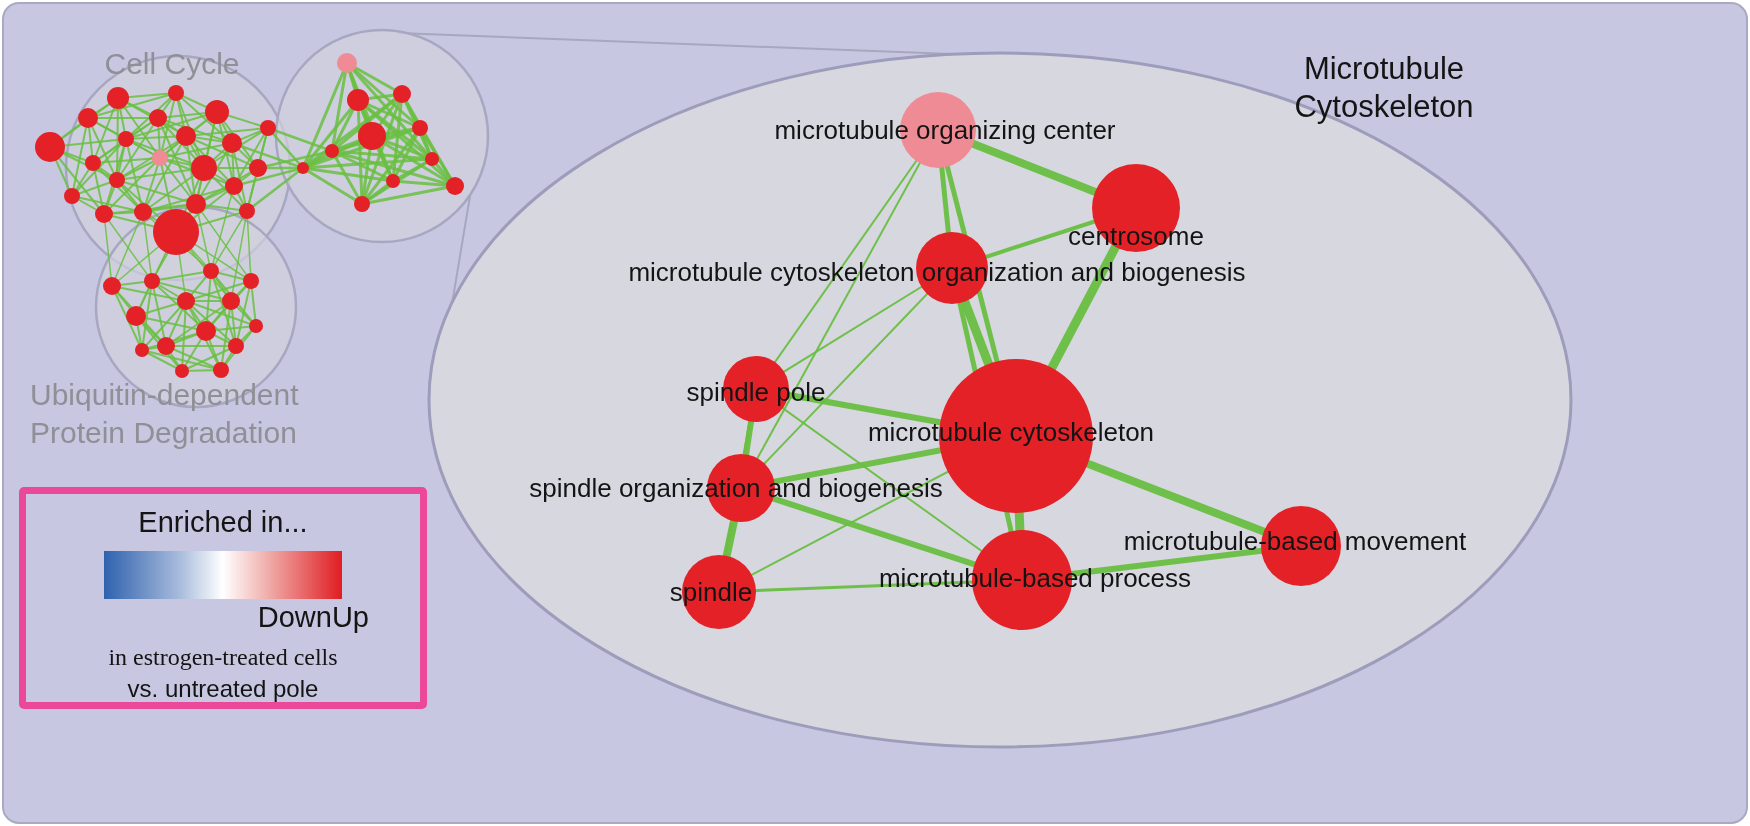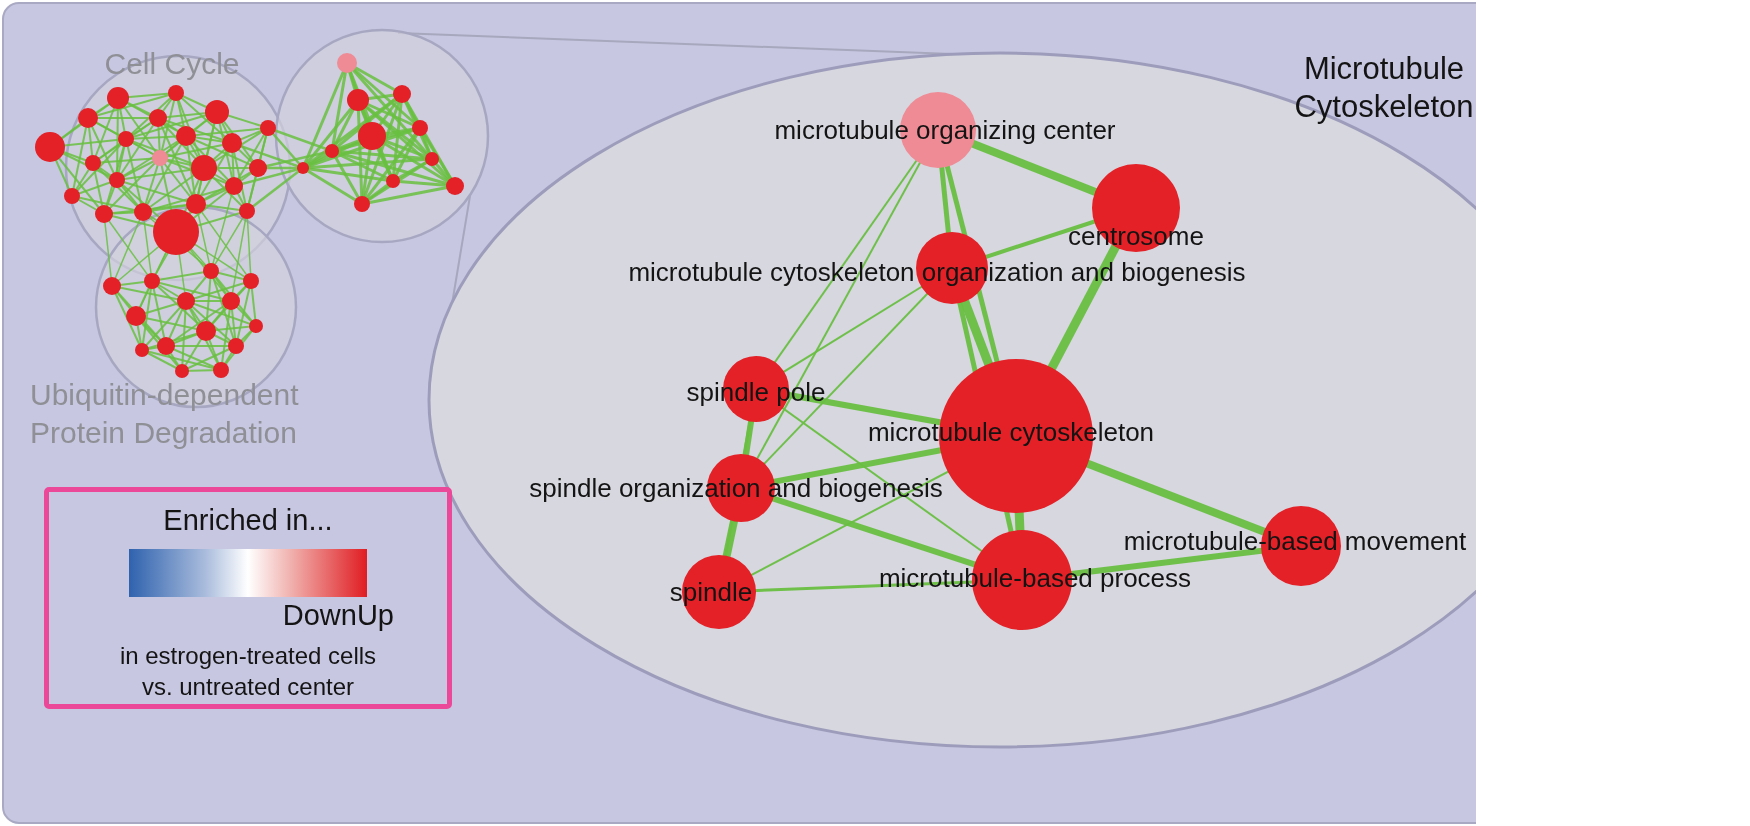--- a/index.html
+++ b/index.html
@@ -1,27 +1,27 @@
 <!DOCTYPE html>
 <html><head>
 <meta charset="utf-8">
 <style>
   html,body{margin:0;padding:0;background:#ffffff;}
-  .stage{position:relative;width:1476px;height:826px;background:#ffffff;overflow:hidden;
+  .stage{position:relative;width:1750px;height:826px;background:#ffffff;overflow:hidden;
          font-family:"Liberation Sans", sans-serif;}
   #scene{position:absolute;left:0;top:0;}
-  .legend{position:absolute;left:44px;top:487px;width:408px;height:222px;box-sizing:border-box;
-          border:5px solid #ec4899;border-radius:5px;background:#c7c7e2;text-align:center;
+  .legend{position:absolute;left:19px;top:487px;width:408px;height:222px;box-sizing:border-box;
+          border:7px solid #ec4899;border-radius:5px;background:#c7c7e2;text-align:center;
           color:#141414;}
   .legend-title{margin-top:12px;font-size:29px;}
   .legend-gradient{width:238px;height:48px;margin:12px auto 0 auto;}
   .legend-ends{width:292px;margin:2px auto 0 auto;display:flex;justify-content:flex-end;
                font-size:29px;}
   .legend-note{font-size:24px;line-height:1.3;}
-  .legend-note.first{margin-top:8px;}
+  .legend-note.first{margin-top:8px;font-family:Liberation Serif, serif;}
 </style>
 </head>
 <body>
 
 <div class="stage">
   <svg id="scene" width="1750" height="826" viewBox="0 0 1750 826">
       <rect x="3" y="3" width="1744" height="820" rx="16" fill="#c7c7e2" stroke="#a9a9c4" stroke-width="2"></rect>
       <line x1="398" y1="33" x2="1004" y2="56" stroke="#a7a7bd" stroke-width="2"></line>
       <line x1="470" y1="196" x2="446" y2="340" stroke="#a7a7bd" stroke-width="2"></line>
       <ellipse cx="1000" cy="400" rx="571" ry="347" fill="#d7d7e0" stroke="#9d9dbb" stroke-width="3"></ellipse>
@@ -376,15 +376,15 @@
     </svg>
 
   <div class="legend">
     <div class="legend-title">Enriched in...</div>
     <div class="legend-gradient" id="legend-gradient" style="background: linear-gradient(90deg, rgb(47, 98, 174) 0%, rgb(169, 188, 220) 32%, rgb(255, 255, 255) 50%, rgb(240, 177, 174) 68%, rgb(224, 29, 34) 100%);"></div>
     <div class="legend-ends">
       <span>Down</span>
       <span>Up</span>
     </div>
     <div class="legend-note first">in estrogen-treated cells</div>
-    <div class="legend-note">vs. untreated center</div>
+    <div class="legend-note">vs. untreated pole</div>
   </div>
 </div>
 
 </body></html>

